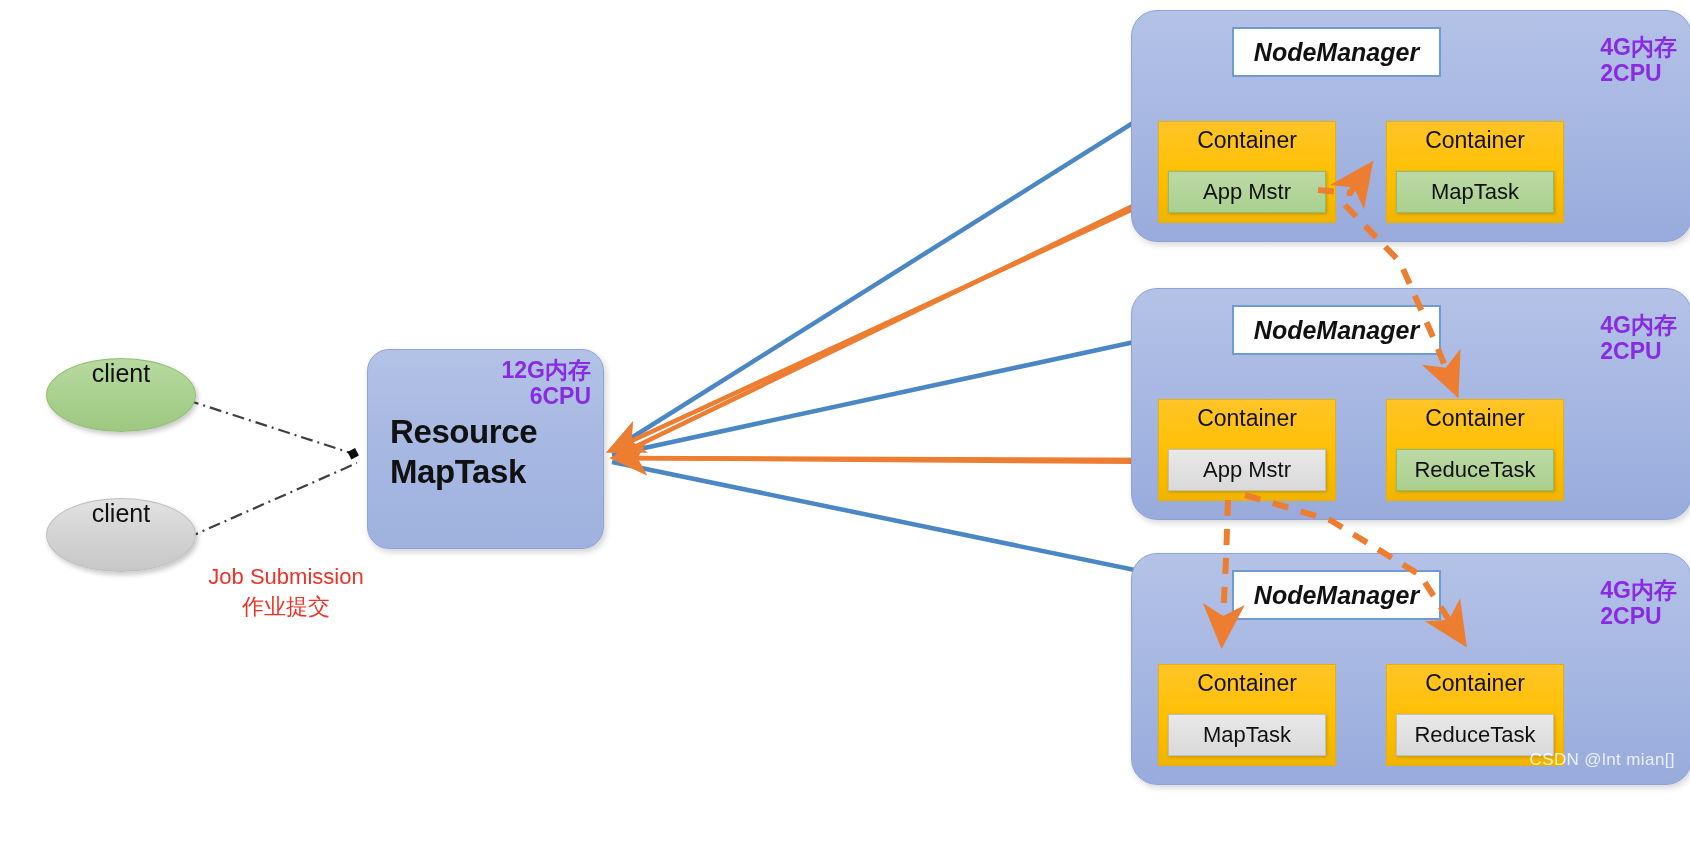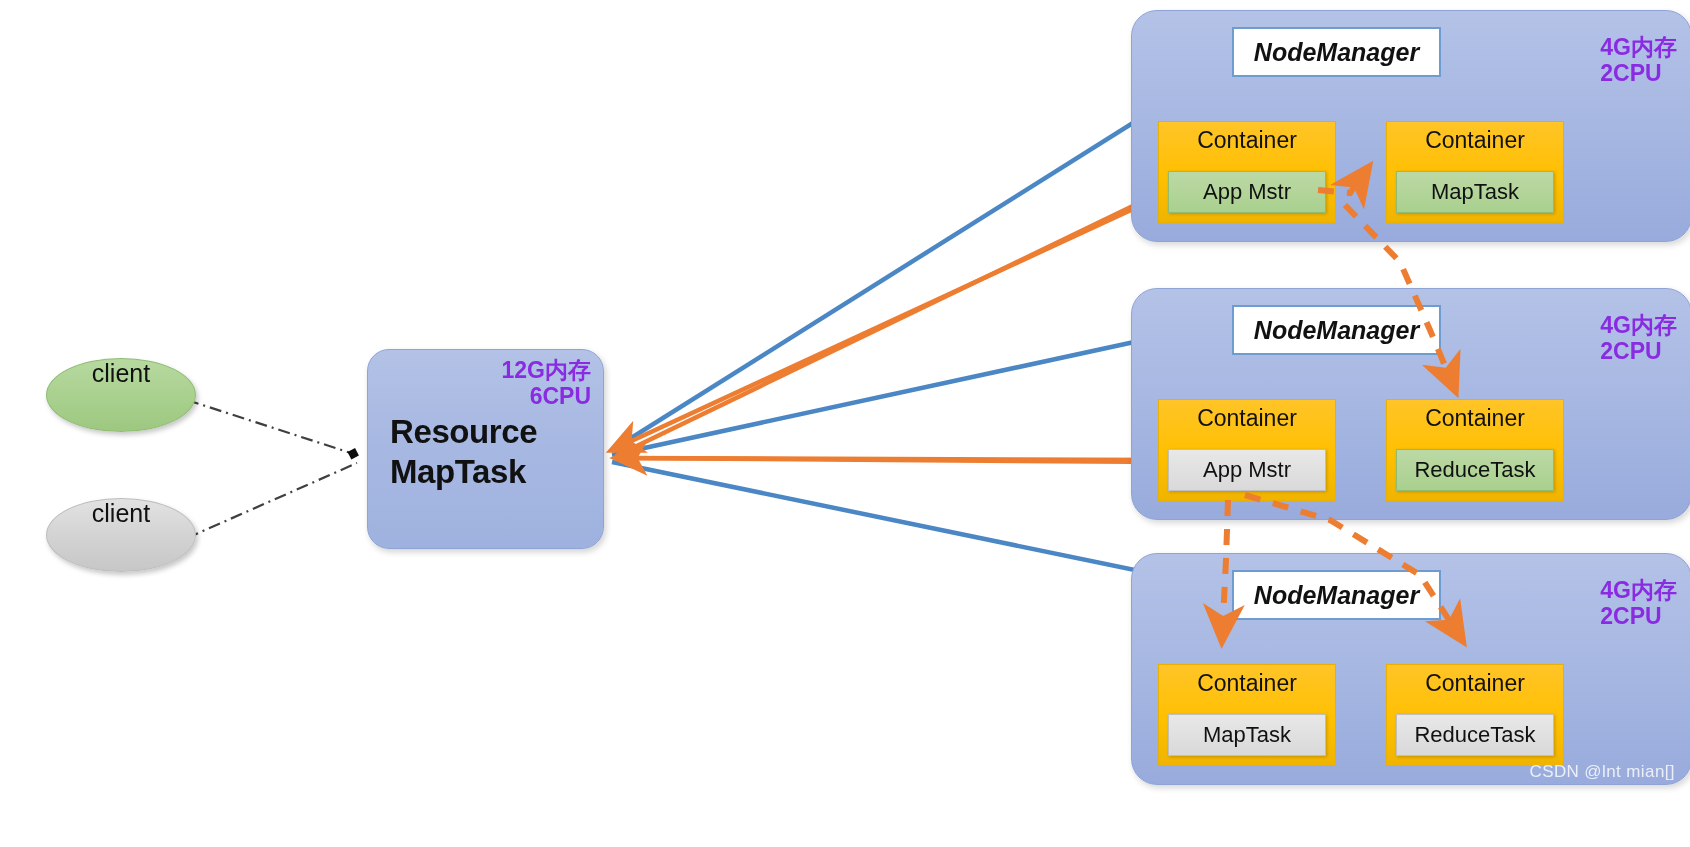--- a/index.html
+++ b/index.html
@@ -172,21 +172,21 @@
   }
   .chip-gray {
     background: linear-gradient(180deg,#e8e8e8 0%,#d9d9d9 100%);
     border: 1px solid #bfbfbf;
   }
 
   
   .watermark {
     position: absolute;
     right: 16px;
-    bottom: 2px;
+    bottom: 14px;
     font-size: 17px;
     color: rgba(255,255,255,0.80);
     letter-spacing: 0.4px;
   }
 </style>
 </head>
 <body>
 
 <div id="canvas">
 
@@ -228,20 +228,22 @@
   </svg>
 
   <div class="client client-green" style="left:46px; top:358px;">
     <span>client</span>
   </div>
   <div class="client client-gray" style="left:46px; top:498px;">
     <span>client</span>
   </div>
 
   <div class="job-caption">
+    <div>Job Submission</div>
+    <div>作业提交</div>
   </div>
 
   <div class="rm-box">
     <div class="rm-spec">
       <div>12G内存</div>
       <div>6CPU</div>
     </div>
     <div class="rm-title">
       <div>Resource</div>
       <div>MapTask</div>

